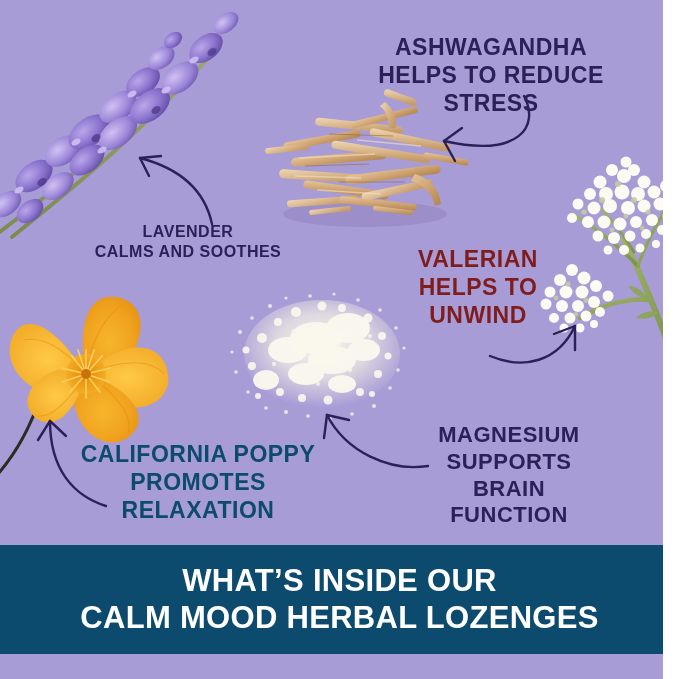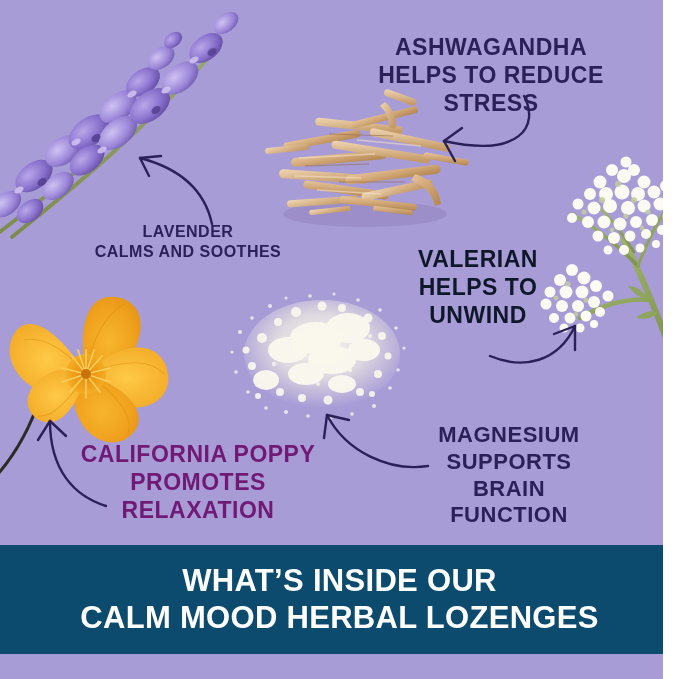--- a/index.html
+++ b/index.html
@@ -442,25 +442,25 @@
       </g>
     </g>
   </svg>
 
   <div class="label" id="label-ashwagandha" style="color: rgb(44, 32, 88);">ASHWAGANDHA
 HELPS TO REDUCE STRESS</div>
 
   <div class="label" id="label-lavender" style="color: rgb(44, 32, 88);">LAVENDER
 CALMS AND SOOTHES</div>
 
-  <div class="label" id="label-valerian" style="color: #0f172a;">VALERIAN
+  <div class="label" id="label-valerian" style="color: #7f1d1d;">VALERIAN
 HELPS TO
 UNWIND</div>
 
-  <div class="label" id="label-poppy" style="color: #701a75;">CALIFORNIA POPPY
+  <div class="label" id="label-poppy" style="color: #0c4a6e;">CALIFORNIA POPPY
 PROMOTES
 RELAXATION</div>
 
   <div class="label" id="label-magnesium" style="color: rgb(44, 32, 88);">MAGNESIUM
 SUPPORTS BRAIN
 FUNCTION</div>
 
   <div id="banner" style="background: #0c4a6e;">
     <div id="banner-text" style="color: rgb(255, 255, 255);">WHAT’S INSIDE OUR
 CALM MOOD HERBAL LOZENGES</div>

